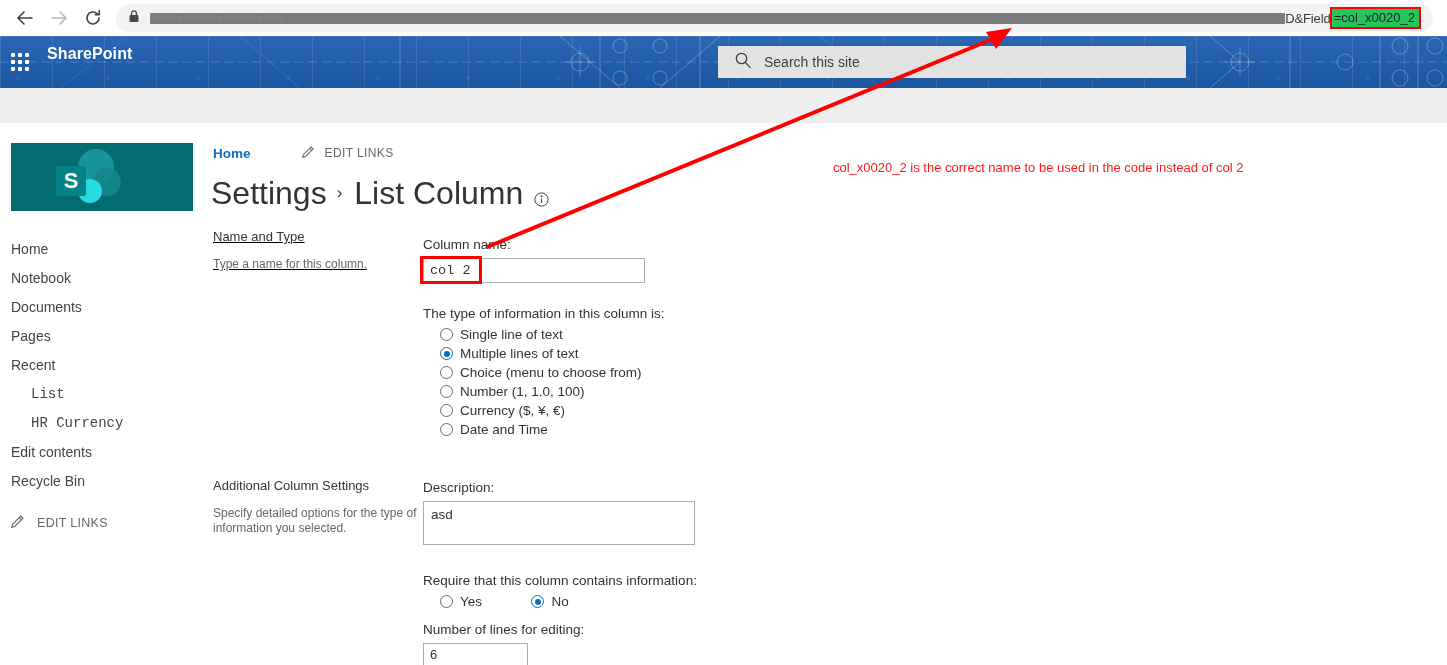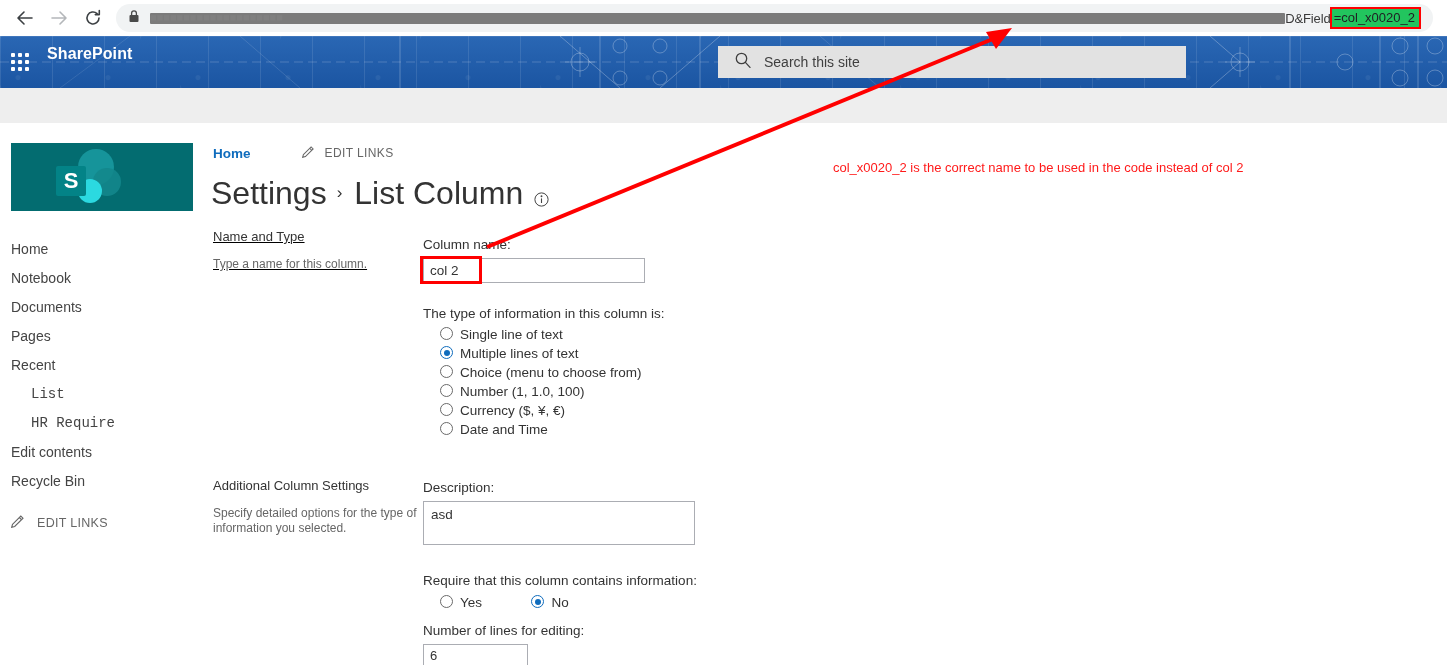--- a/index.html
+++ b/index.html
@@ -182,41 +182,41 @@
   .section-desc { font-size: 12px; color: #666666; line-height: 15px; }
 
   .field-col { position: absolute; left: 218px; }
   .field-label { font-size: 13.5px; color: #333333; margin-bottom: 6px; }
   .text-input {
     width: 222px; height: 25px;
     border: 1px solid #abadb3;
     background: #ffffff;
     font-size: 13.5px; color: #333333;
     padding: 2px 6px;
-    font-family: Liberation Sans, sans-serif;
+    font-family: Liberation Mono, monospace;
   }
   .desc-area {
     width: 272px; height: 44px;
     border: 1px solid #abadb3;
     background: #ffffff;
     font-size: 13.5px; color: #333333;
     padding: 5px 7px;
     resize: none;
     font-family: "Liberation Sans", sans-serif;
   }
   .small-input {
     width: 105px; height: 23px;
     border: 1px solid #abadb3;
     background: #ffffff;
     font-size: 13px; color: #333333;
     padding: 1px 6px;
     font-family: "Liberation Sans", sans-serif;
   }
   .radio-row {
-    display: flex; 
+    display: flex; align-items: center;
     margin: 0 0 4px 17px;
     font-size: 13.5px; color: #333333;
     cursor: pointer;
   }
   .radio-row.inline { display: inline-flex; margin-right: 28px; }
   .radio {
     width: 13px; height: 13px; border-radius: 50%;
     border: 1px solid #6a6a6a; background: #ffffff;
     margin-right: 7px; flex: 0 0 auto;
     position: relative;
@@ -363,21 +363,21 @@
         <text x="60" y="45" font-family="Liberation Sans, sans-serif" font-size="22" font-weight="bold" fill="#ffffff" text-anchor="middle">S</text>
       </svg>
     </div>
     <div class="nav-list">
       <div class="nav-item">Home</div>
       <div class="nav-item">Notebook</div>
       <div class="nav-item">Documents</div>
       <div class="nav-item">Pages</div>
       <div class="nav-item">Recent</div>
       <div class="nav-item sub">List</div>
-      <div class="nav-item sub">HR Require</div>
+      <div class="nav-item sub">HR Currency</div>
       <div class="nav-item">Edit contents</div>
       <div class="nav-item">Recycle Bin</div>
       <div class="nav-edit">
         <span class="pencil">
           <svg width="14" height="14" viewBox="0 0 14 14">
               <path d="M1.5 10.3 9.8 2l2.2 2.2-8.3 8.3-3 0.8z" fill="none" stroke="#666666" stroke-width="1.1"></path>
               <line x1="8.3" y1="3.5" x2="10.5" y2="5.7" stroke="#666666" stroke-width="1.1"></line>
             </svg>
         </span>
         <span>EDIT LINKS</span>

